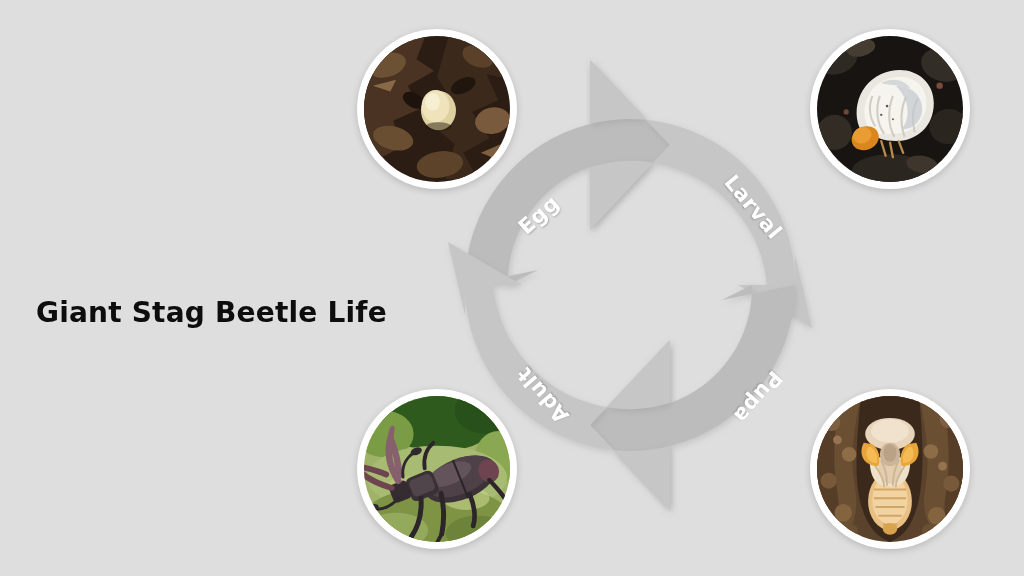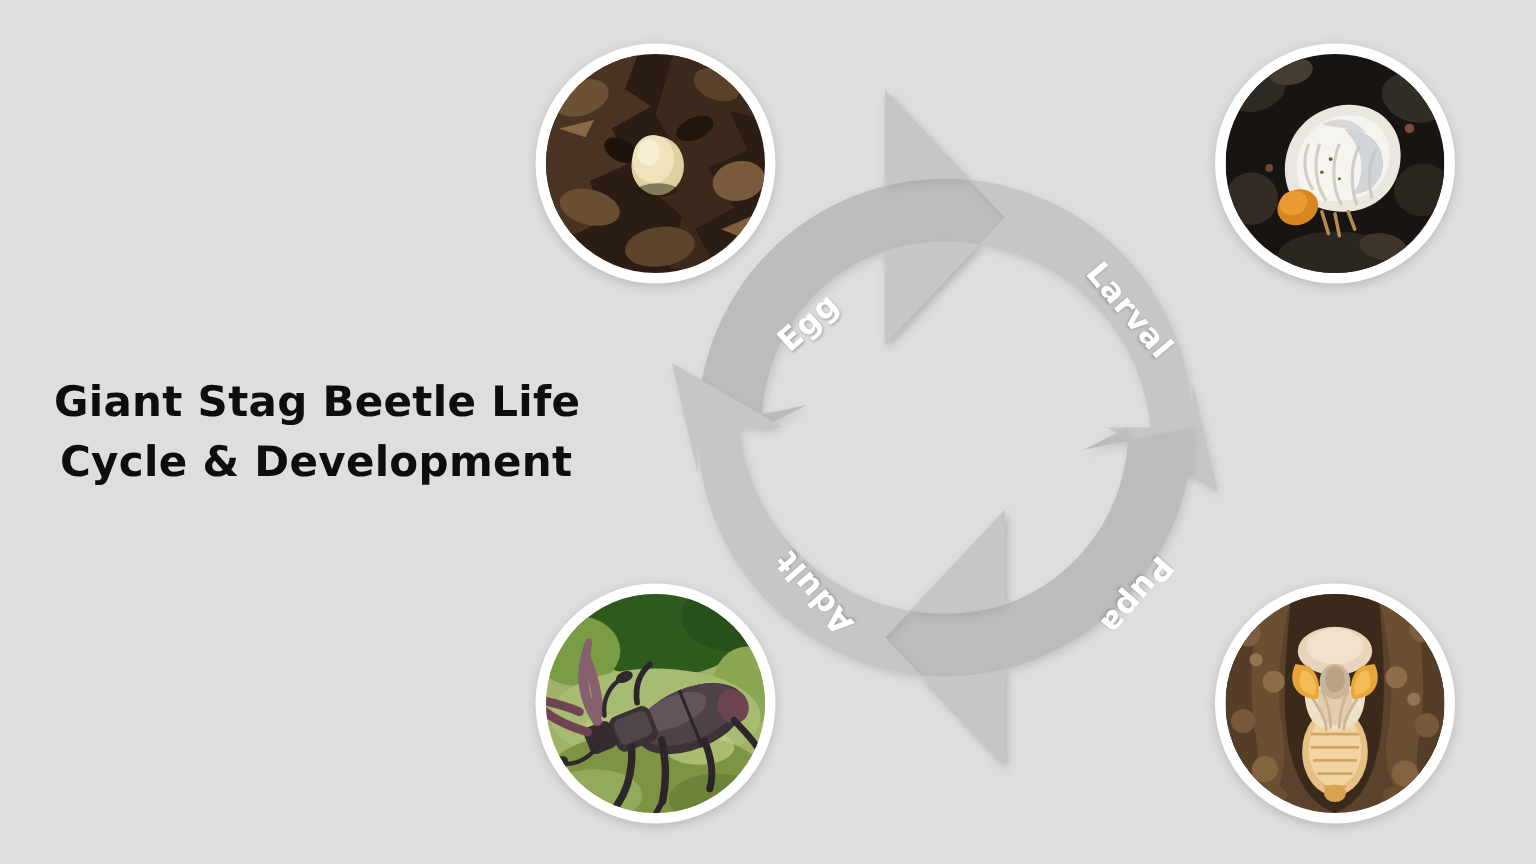--- a/index.html
+++ b/index.html
@@ -29,20 +29,21 @@
     top: 248px;
     width: 380px;
   }
   #title-block .title-line {
     font-size: 28px;
     font-weight: bold;
     color: #0d0d0d;
     line-height: 1.42;
     letter-spacing: 0.2px;
     white-space: nowrap;
+    margin-top: 45px;
   }
   #title-block .title-line.l2 { padding-left: 4px; }
 
   
   #cycle-diagram {
     position: absolute;
     left: 420px;
     top: 40px;
     width: 420px;
     height: 490px;
@@ -94,21 +95,20 @@
   #photo-pupa   { left: 810px; top: 389px; }
   #photo-adult  { left: 357px; top: 389px; }
 </style>
 </head>
 <body>
 
 <div id="slide">
 
   <div id="title-block">
     <div class="title-line l1">Giant Stag Beetle Life</div>
-    <div class="title-line l2">Cycle &amp; Development</div>
   </div>
 
   <div id="cycle-diagram">
 
     <svg id="cycle-svg" viewBox="0 0 420 490">
       <defs>
         <filter id="softshadow" x="-25%" y="-25%" width="150%" height="150%">
           <feDropShadow dx="1.5" dy="2.5" stdDeviation="3" flood-color="#8e8e8e" flood-opacity="0.32"></feDropShadow>
         </filter>
       </defs>

